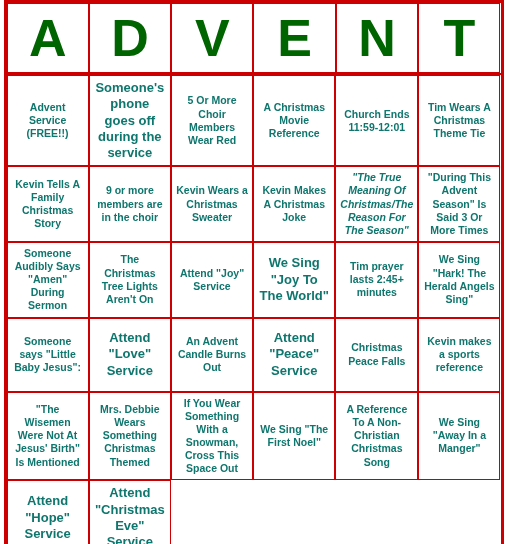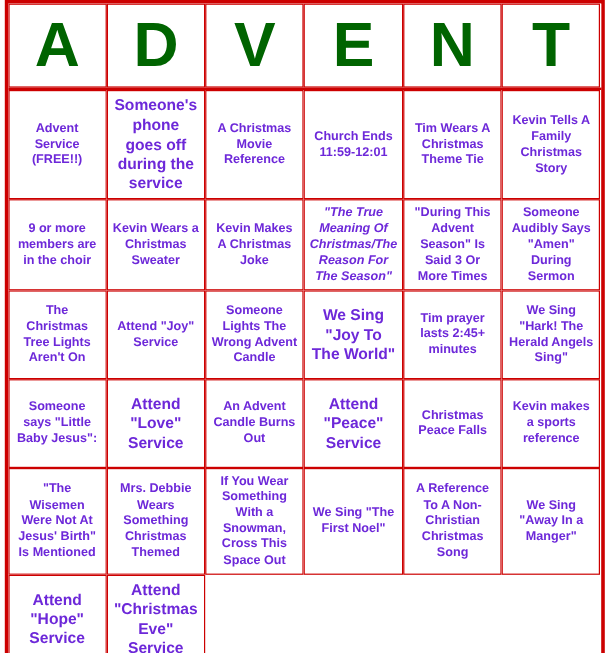--- a/index.html
+++ b/index.html
@@ -36,21 +36,21 @@
     }
     .bingo-cell {
       border: 1.5px solid #cc0000;
       padding: 4px;
       min-height: 74px;
       display: flex;
       align-items: center;
       justify-content: center;
       text-align: center;
       font-size: 10.5px;
-      color: #6d28d9;
+      color: #0f766e;
       font-weight: bold;
       line-height: 1.25;
       background: #fff;
     }
     .bingo-cell.large-text {
       font-size: 13px;
     }
     .bingo-cell.italic-text {
       font-style: italic;
     }
@@ -63,33 +63,33 @@
     <div class="bingo-title-cell">A</div>
     <div class="bingo-title-cell">D</div>
     <div class="bingo-title-cell">V</div>
     <div class="bingo-title-cell">E</div>
     <div class="bingo-title-cell">N</div>
     <div class="bingo-title-cell">T</div>
   </div>
   <div class="bingo-grid">
   <div class="bingo-cell">Advent Service (FREE!!)</div>
       <div class="bingo-cell large-text">Someone's phone goes off during the service</div>
+      <div class="bingo-cell">5 Or More Choir Members Wear Red</div>
       <div class="bingo-cell">A Christmas Movie Reference</div>
       <div class="bingo-cell">Church Ends 11:59-12:01</div>
       <div class="bingo-cell">Tim Wears A Christmas Theme Tie</div>
       <div class="bingo-cell">Kevin Tells A Family Christmas Story</div>
       <div class="bingo-cell">9 or more members are in the choir</div>
       <div class="bingo-cell">Kevin Wears a Christmas Sweater</div>
       <div class="bingo-cell">Kevin Makes A Christmas Joke</div>
       <div class="bingo-cell italic-text">"The True Meaning Of Christmas/The Reason For The Season"</div>
       <div class="bingo-cell">"During This Advent Season" Is Said 3 Or More Times</div>
       <div class="bingo-cell">Someone Audibly Says "Amen" During Sermon</div>
       <div class="bingo-cell">The Christmas Tree Lights Aren't On</div>
       <div class="bingo-cell">Attend "Joy" Service</div>
-      <div class="bingo-cell">Someone Lights The Wrong Advent Candle</div>
       <div class="bingo-cell large-text">We Sing "Joy To The World"</div>
       <div class="bingo-cell">Tim prayer lasts 2:45+ minutes</div>
       <div class="bingo-cell">We Sing "Hark! The Herald Angels Sing"</div>
       <div class="bingo-cell">Someone says "Little Baby Jesus":</div>
       <div class="bingo-cell large-text">Attend "Love" Service</div>
       <div class="bingo-cell">An Advent Candle Burns Out</div>
       <div class="bingo-cell large-text">Attend "Peace" Service</div>
       <div class="bingo-cell">Christmas Peace Falls</div>
       <div class="bingo-cell">Kevin makes a sports reference</div>
       <div class="bingo-cell">"The Wisemen Were Not At Jesus' Birth" Is Mentioned</div>

